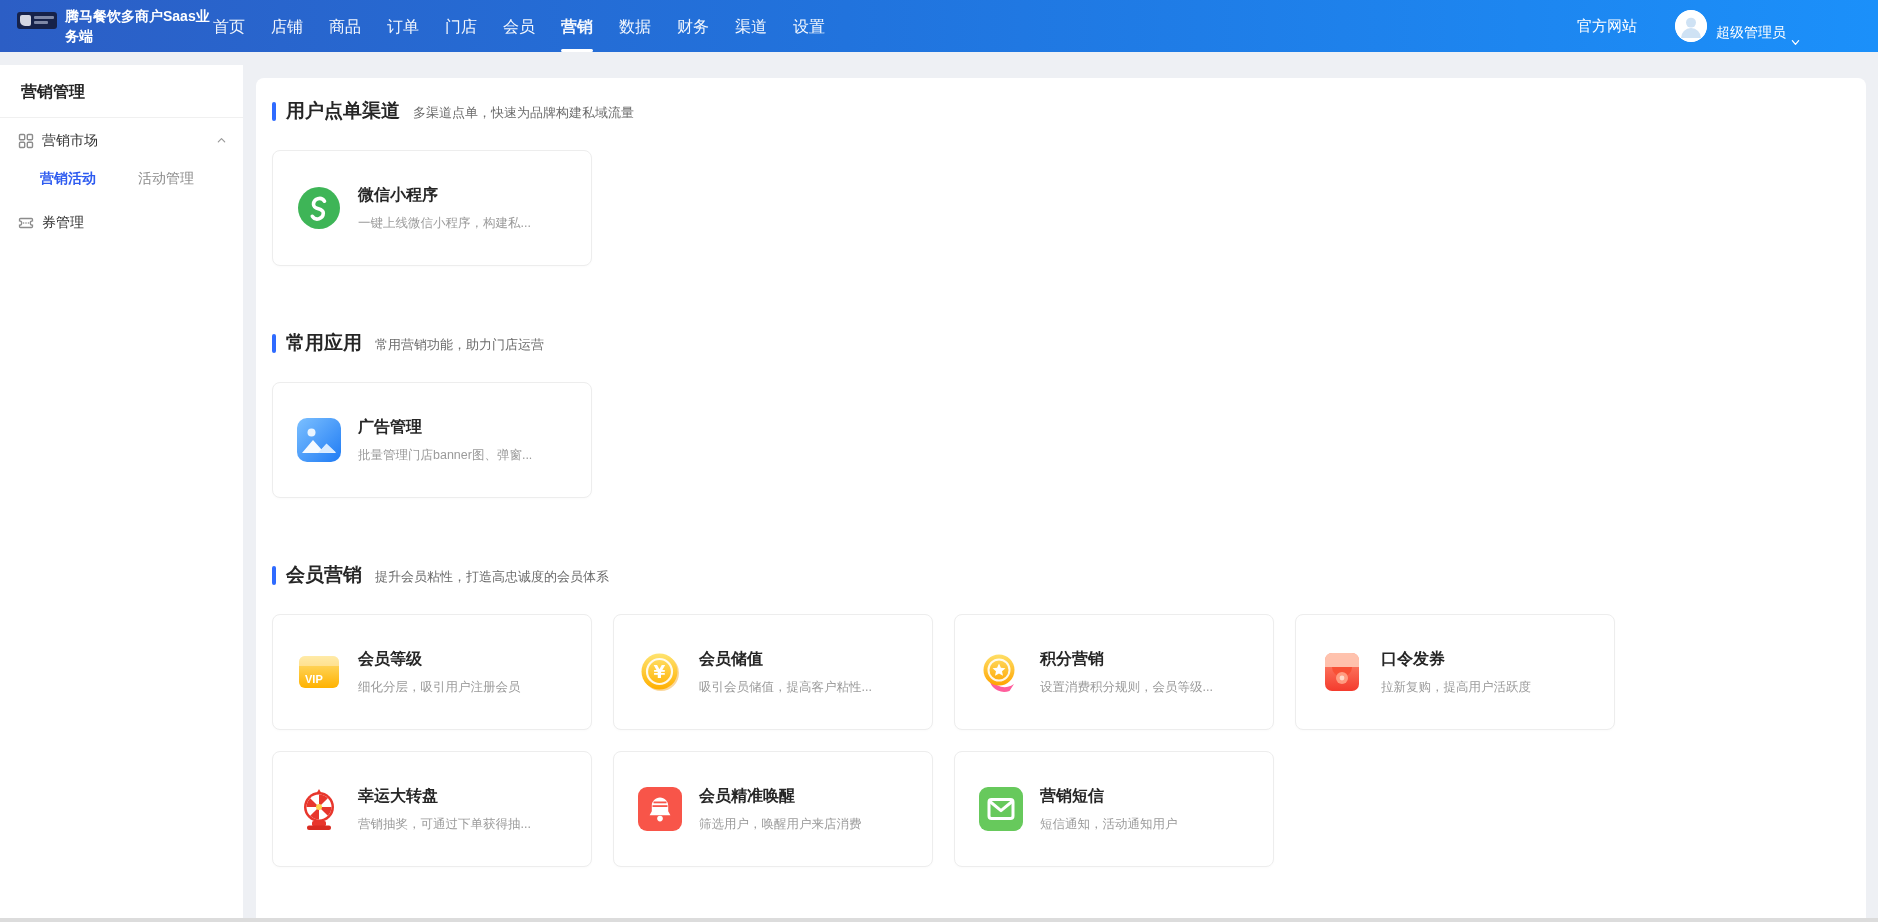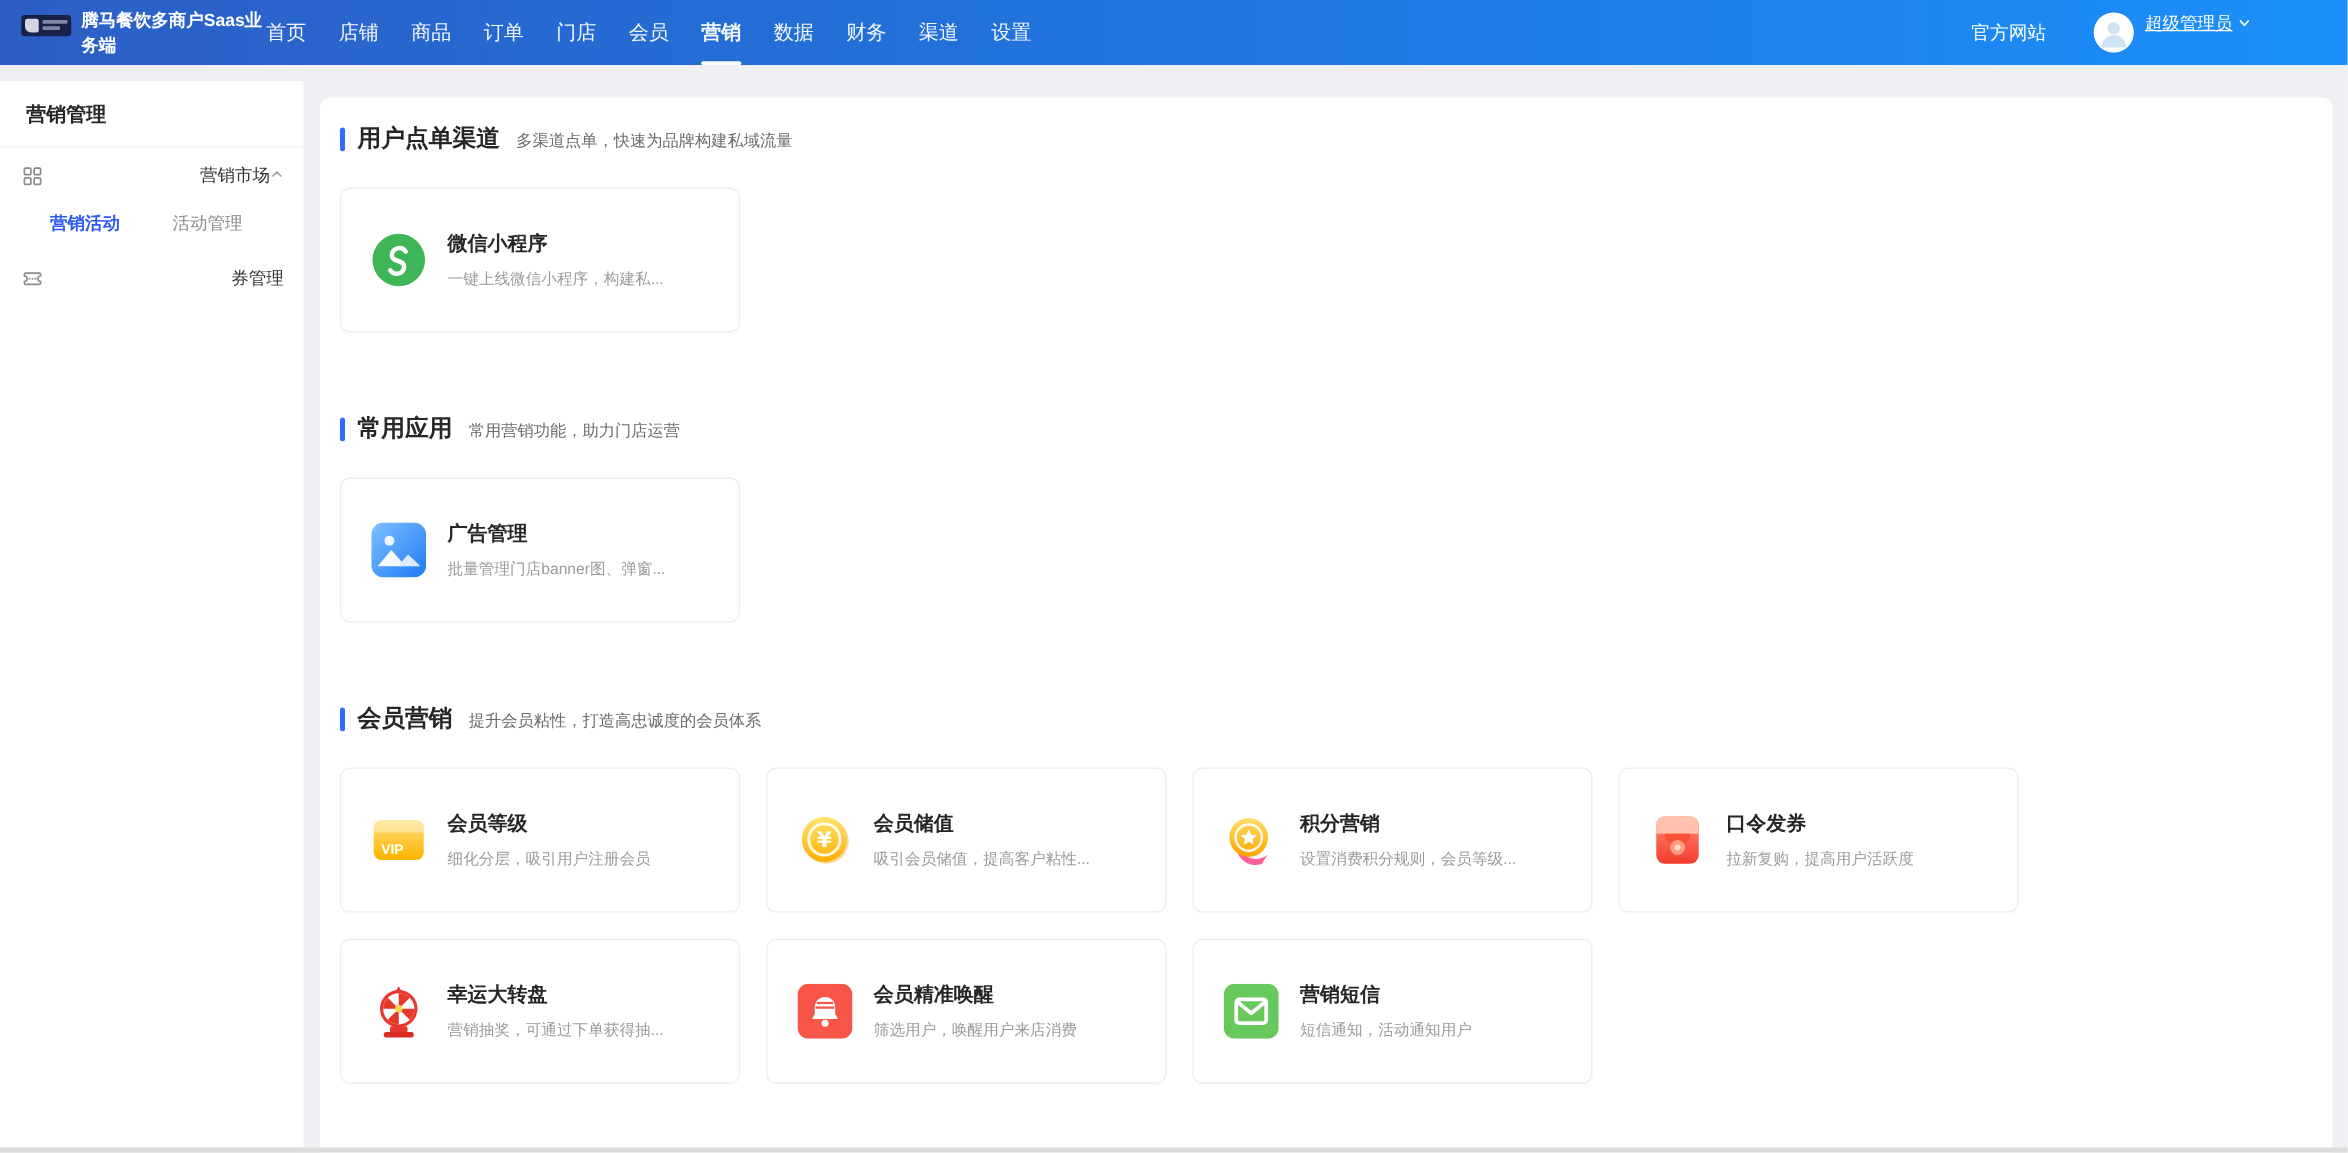--- a/index.html
+++ b/index.html
@@ -19,32 +19,32 @@
   .logo-lines i:last-child { width:70%; }
   .brand-title { font-size:14px; font-weight:bold; line-height:20px; width:150px; }
   .topnav { display:flex; align-items:center; gap:26px; }
   .nav-item { position:relative; font-size:16px; height:65px; line-height:65px;
     color:rgba(255,255,255,.95); cursor:pointer; white-space:nowrap; }
   .nav-item.active { font-weight:bold; }
   .nav-item.active::after { content:""; position:absolute; left:50%; transform:translateX(-50%);
     bottom:7px; width:32px; height:3px; background:#fff; border-radius:2px; }
   .topbar-right { margin-left:auto; display:flex; align-items:center; padding-right:78px; }
   .website-link { font-size:15px; cursor:pointer; margin-right:38px; }
-  .user-wrap { display:flex; align-items:flex-start; cursor:pointer;text-decoration:underline; }
+  .user-wrap { display:flex; align-items:flex-end; cursor:pointer; }
   .avatar { width:32px; height:32px; border-radius:50%; overflow:hidden; background:#fff;
     margin-right:9px; flex:0 0 auto; }
   .username { font-size:14px; margin-right:5px; }
   .chev { width:9px; height:9px; display:inline-block; }
 
   
   .sidebar { position:absolute; left:0; top:65px; width:243px; bottom:4px; background:#fff; }
   .sidebar-title { font-size:16px; font-weight:bold; color:#262626; padding:17px 0 14px 21px; }
   .sidebar-divider { height:1px; background:#f0f0f0; margin:0; }
   .menu-group { display:flex; align-items:center; height:46px; padding:0 16px 0 18px;
-    cursor:pointer; color:#333;text-align:right; }
+    cursor:pointer; color:#333; }
   .menu-group .gicon { width:16px; height:16px; margin-right:8px; flex:0 0 auto; display:flex; }
   .menu-group .glabel { font-size:14px; flex:1; }
   .menu-sub { display:flex; padding:6px 2px 12px 40px; gap:42px; }
   .menu-sub-item { font-size:14px; color:#8d8d8d; cursor:pointer; }
   .menu-sub-item.active { color:#2e5bf0; font-weight:bold; }
 
   
   .content { position:absolute; left:243px; top:65px; right:0; bottom:0; background:#eef0f4;
     padding:13px 12px 0 13px; overflow:hidden; }
   .panel { background:#fff; border-radius:8px; width:100%; height:1200px;

